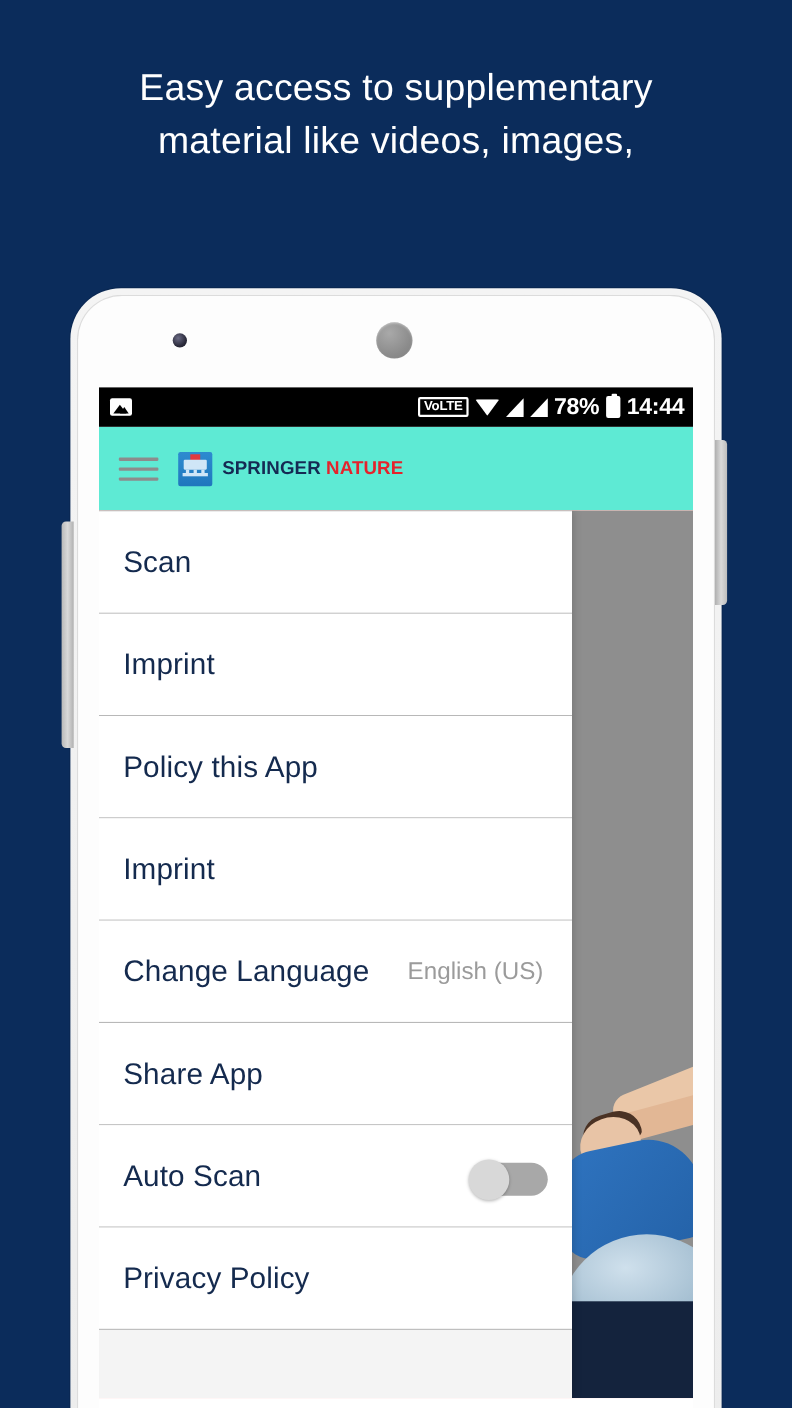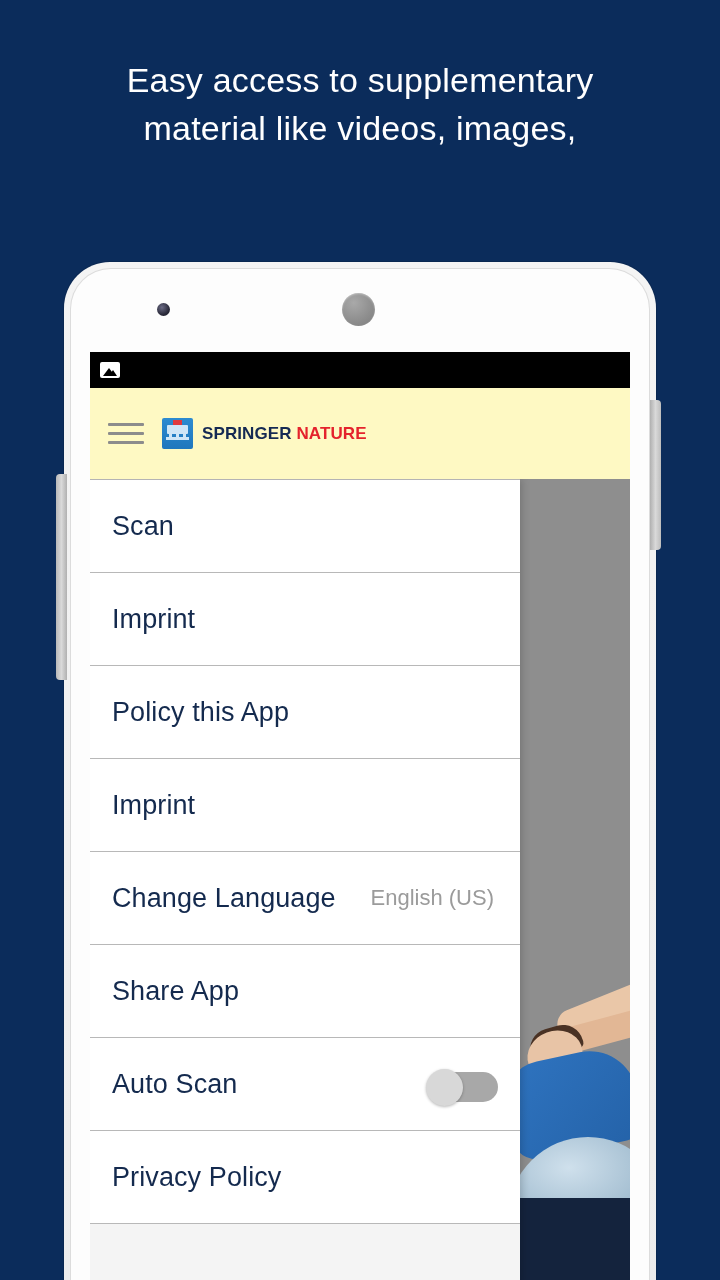--- a/index.html
+++ b/index.html
@@ -159,22 +159,22 @@
   }
   .ic-batt::before {
     content:""; position:absolute; left:3px; top:-4px;
     width:5px; height:3px; background:#fff; border-radius:1px;
   }
   .sb-pct { font-size: 21px; font-weight: 700; }
   .sb-clock { font-size: 21px; font-weight: 700; }
 
   
   .toolbar {
-    height: 91px;
-    background: #fef9c3;
+    height: 76px;
+    background: #5eead4;
     display: flex;
     align-items: center;
     padding-left: 18px;
   }
   .hamburger { width: 36px; display: flex; flex-direction: column; gap: 6px; cursor: pointer; }
   .hamburger span { display:block; height: 3px; background: #8c8c8c; border-radius: 1px; }
   .brand { display: flex; align-items: center; gap: 9px; margin-left: 18px; }
   .brand-mark {
     width: 31px; height: 31px;
     background: linear-gradient(180deg,#2d8bd0,#1f77bd);
@@ -345,20 +345,29 @@
   <div class="btn-power"></div>
   <div class="cam-dot"></div>
   <div class="speaker-dot"></div>
 
   <div class="screen">
 
     <div class="statusbar">
       <div class="sb-left">
         <div class="ic-photo"></div>
       </div>
+      <div class="sb-right">
+        <div class="ic-volte">VoLTE</div>
+        <div class="ic-wifi"></div>
+        <div class="ic-sig"></div>
+        <div class="ic-sig"></div>
+        <div class="sb-pct">78%</div>
+        <div class="ic-batt"></div>
+        <div class="sb-clock">14:44</div>
+      </div>
     </div>
 
     <div class="toolbar">
       <div class="hamburger">
         <span></span>
           <span></span>
           <span></span>
       </div>
       <div class="brand">
         <div class="brand-mark">

